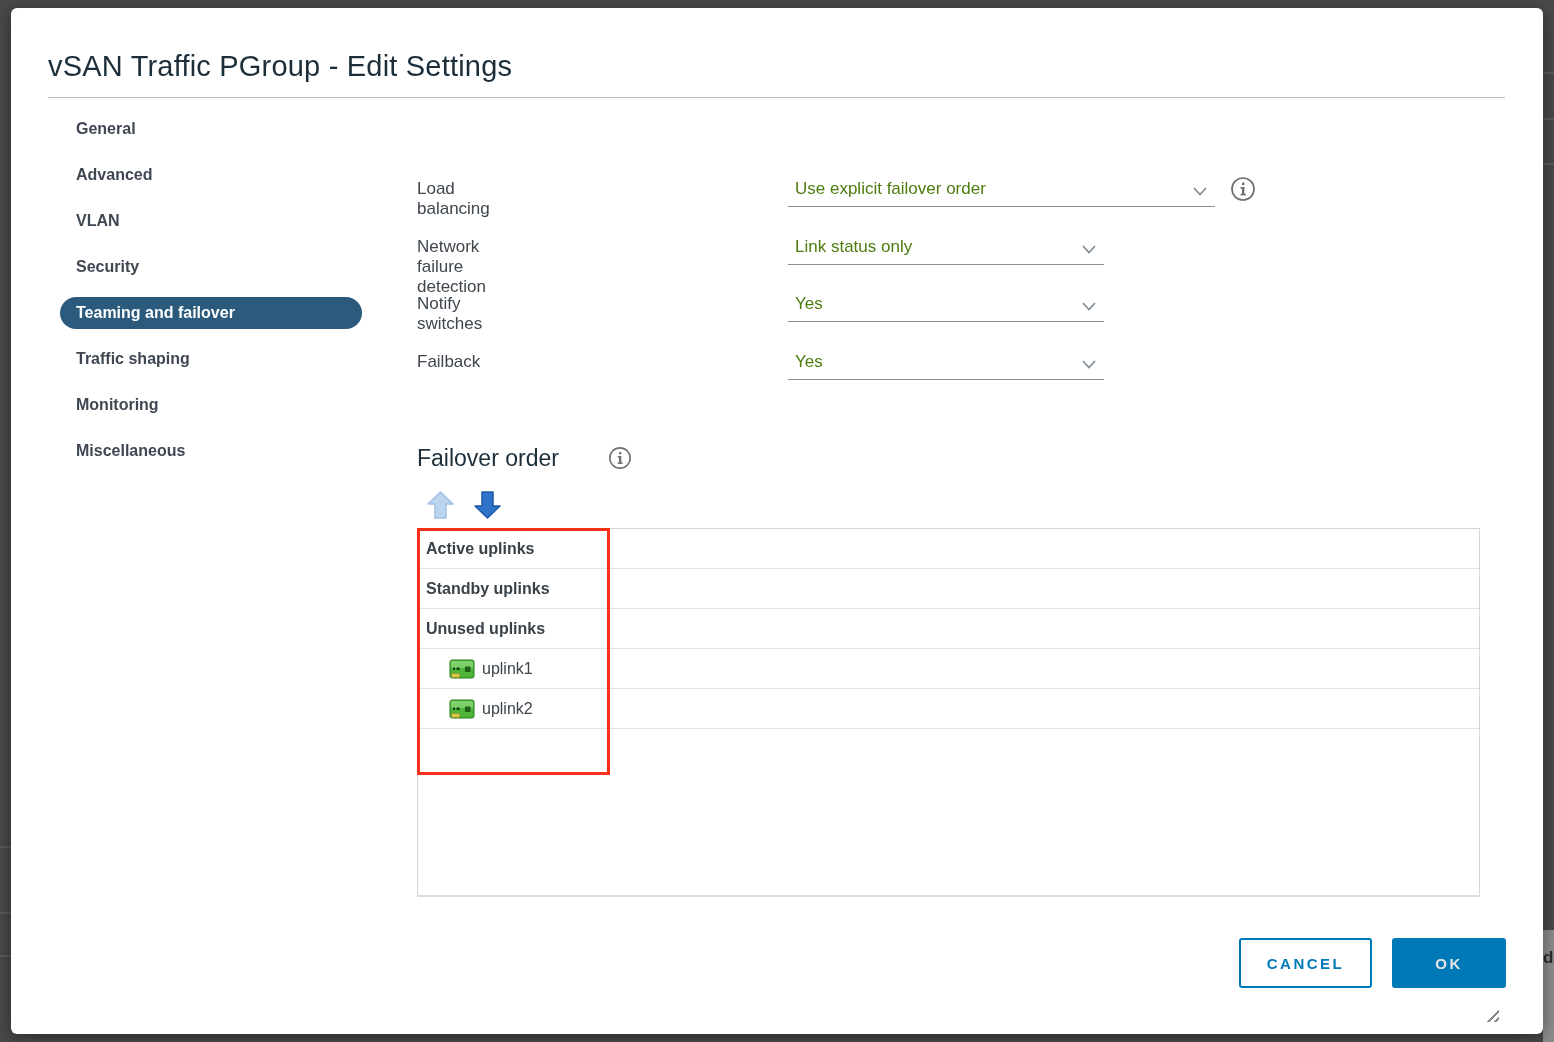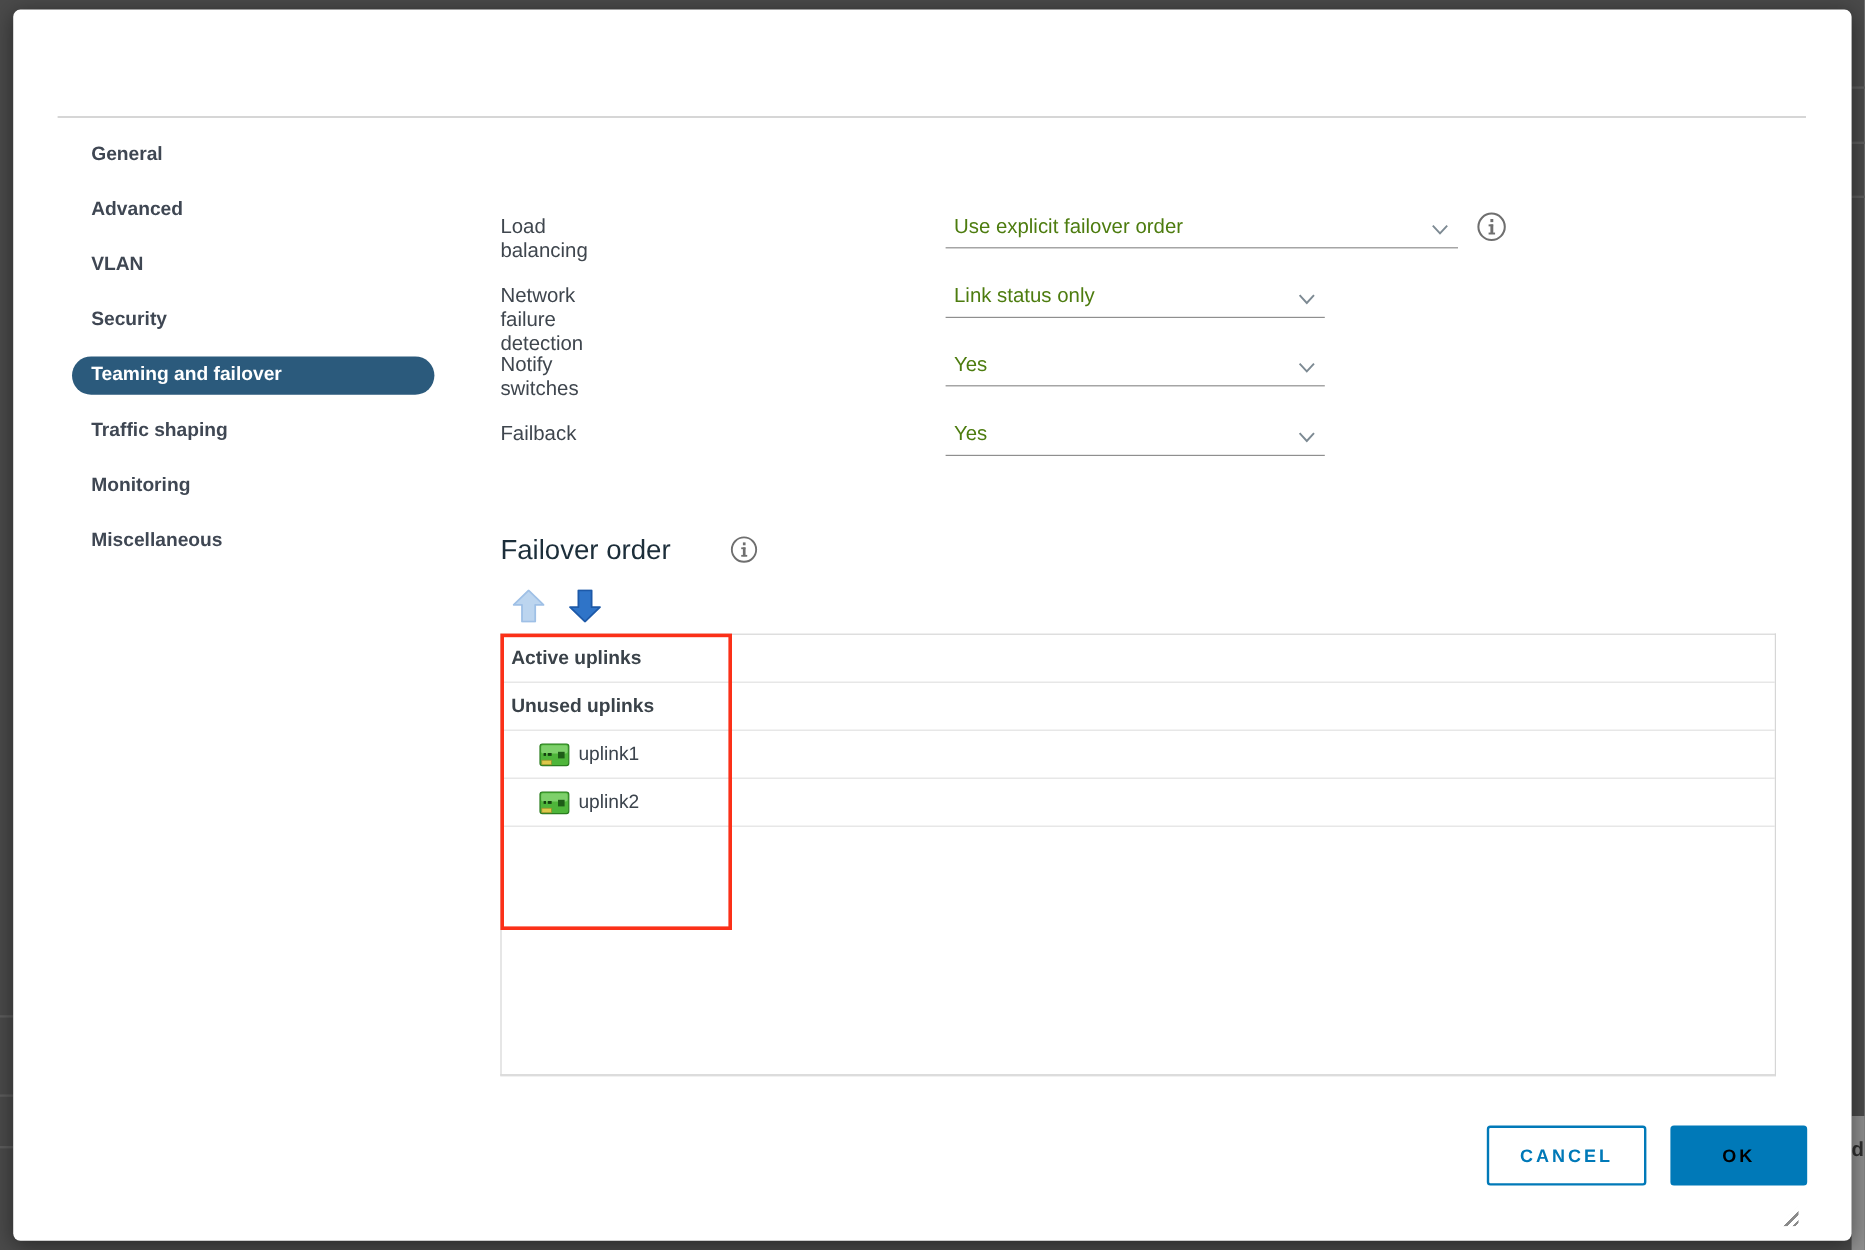--- a/index.html
+++ b/index.html
@@ -96,21 +96,21 @@
     position:absolute; top:930px; height:50px; border-radius:3px;
     font-family:"Liberation Sans",sans-serif; font-size:15px; font-weight:600;
     letter-spacing:2.5px; cursor:pointer; display:flex; align-items:center; justify-content:center;
   }
   .btn-cancel {
     left:1228px; width:133px;
     background:#ffffff; border:2px solid var(--accent_blue,#0079b8); color:var(--accent_blue,#0079b8);
   }
   .btn-ok {
     left:1381px; width:114px;
-    background:var(--accent_blue,#0079b8); border:2px solid var(--accent_blue,#0079b8); color:#000000;
+    background:var(--accent_blue,#0079b8); border:2px solid var(--accent_blue,#0079b8); color:#e5e5e5;
   }
 
   .resize-handle {
     position:absolute; left:1471px; top:997px; width:17px; height:17px; cursor:nwse-resize;
     clip-path:polygon(100% 0, 100% 100%, 0 100%);
     background:repeating-linear-gradient(135deg,#8a8a8a 0 2px,transparent 2px 5px);
   }
 </style>
 </head>
 <body>
@@ -119,20 +119,21 @@
 <div class="bk-line bk-left-2"></div>
 <div class="bk-line bk-left-3"></div>
 <div class="bk-line bk-right-1"></div>
 <div class="bk-line bk-right-2"></div>
 <div class="bk-line bk-right-3"></div>
 <div class="bk-right-light"></div>
 <div class="bk-frag">d</div>
 
 <div class="dialog">
 
+  <div class="dialog-title">vSAN Traffic PGroup - Edit Settings</div>
   <div class="title-divider"></div>
 
   <div class="sidebar">
     <div class="side-item">
         <span>General</span>
       </div>
     <div class="side-item">
         <span>Advanced</span>
       </div>
     <div class="side-item">
@@ -217,20 +218,23 @@
   <svg class="arrow-btn arrow-down" viewBox="0 0 27 28">
     <polygon points="13.5,27 1,15 8,15 8,1 19,1 19,15 26,15" fill="#2f74c8" stroke="#1d59a8" stroke-width="1.5" stroke-linejoin="round"></polygon>
   </svg>
 
   <div class="fo-table">
     <div class="fo-row group">
       <span>Active uplinks</span>
     </div>
 
 
+    <div class="fo-row group">
+      <span>Standby uplinks</span>
+    </div>
 
     <div class="fo-row group">
       <span>Unused uplinks</span>
     </div>
 
     <div class="fo-row item">
       <svg class="icn" viewBox="0 0 26 26">
         <rect x="1" y="3" width="24" height="18" rx="2" fill="#4eb53a" stroke="#2a7d1f"></rect>
         <rect x="2" y="4" width="22" height="7" rx="1.5" fill="#7ed06b"></rect>
         <rect x="4" y="10.5" width="2" height="2.4" fill="#14400f"></rect>

